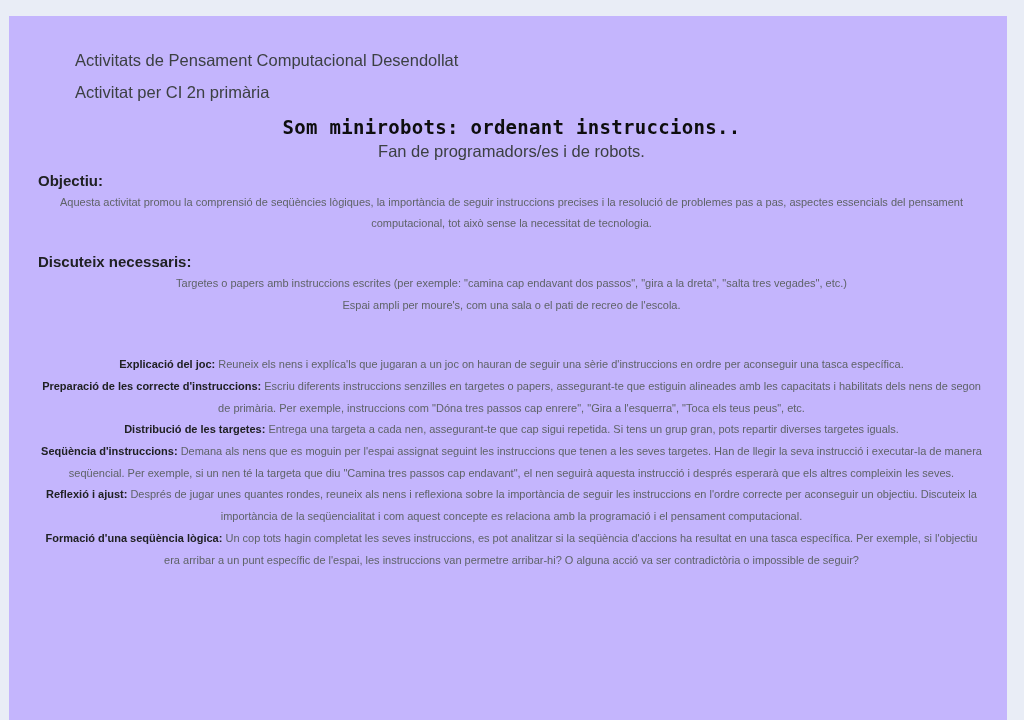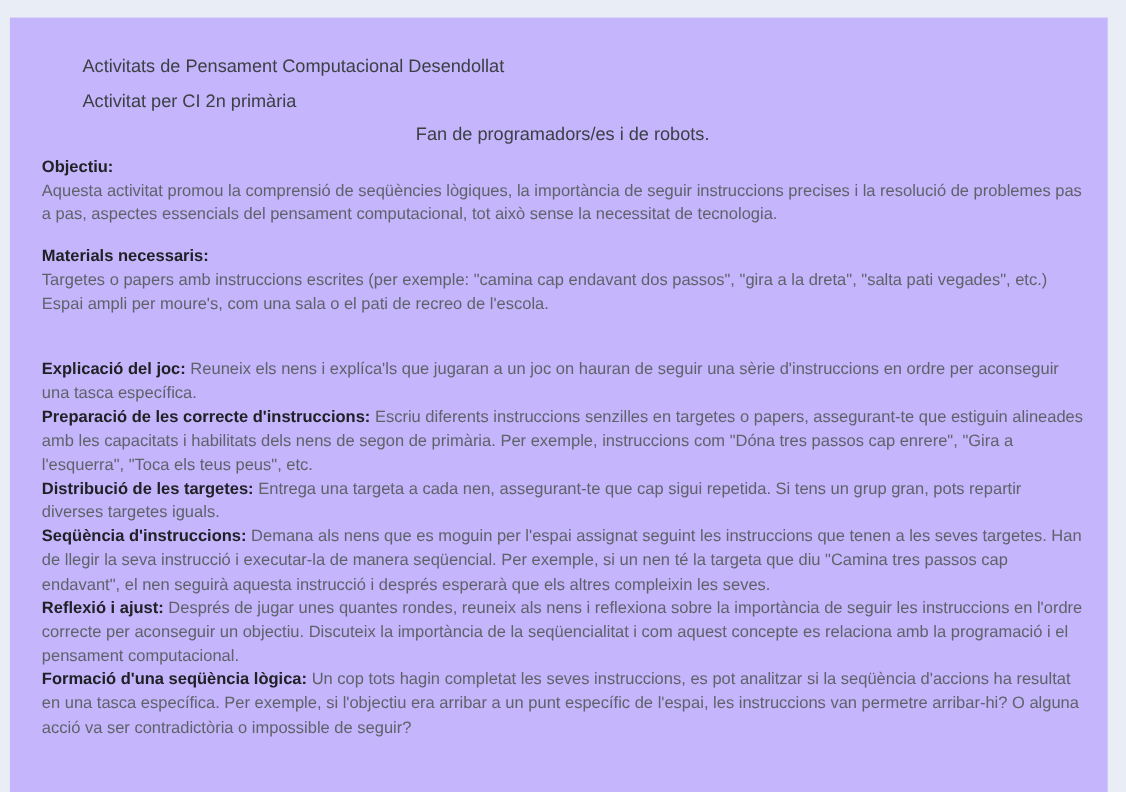--- a/index.html
+++ b/index.html
@@ -42,47 +42,49 @@
     margin-top: 4px;
     margin-bottom: 9px;
   }
   .label {
     font-size: 15px;
     line-height: 21.7px;
     font-weight: bold;
     color: #202124;
   }
   .body {
-    font-size: 15px;
+    font-size: 11px;
     line-height: 21.7px;
     color: #5f6368;
     max-width: 952px;
+    text-align: center;
   }
   .body b { color: #202124; }
   .mt { margin-top: 16px; }
   .steps { margin-top: 38px; }
 </style>
 </head>
 <body>
 
 <div class="canvas">
   <div class="page">
 
     <div class="doc-header">
       <p class="hline">Activitats de Pensament Computacional Desendollat</p>
       <p class="hline">Activitat per CI 2n primària</p>
     </div>
 
+    <h1 class="title">Som minirobots: ordenant instruccions..</h1>
     <h2 class="subtitle">Fan de programadors/es i de robots.</h2>
 
     <p class="label">Objectiu:</p>
     <p class="body">Aquesta activitat promou la comprensió de seqüències lògiques, la importància de seguir instruccions precises i la resolució de problemes pas a pas, aspectes essencials del pensament computacional, tot això sense la necessitat de tecnologia.</p>
 
-    <p class="label mt">Materials necessaris:</p>
-    <p class="body">Targetes o papers amb instruccions escrites (per exemple: "camina cap endavant dos passos", "gira a la dreta", "salta pati vegades", etc.)</p>
+    <p class="label mt">Discuteix necessaris:</p>
+    <p class="body">Targetes o papers amb instruccions escrites (per exemple: "camina cap endavant dos passos", "gira a la dreta", "salta tres vegades", etc.)</p>
     <p class="body">Espai ampli per moure's, com una sala o el pati de recreo de l'escola.</p>
 
     <div class="steps">
       <p class="body"><b>Explicació del joc:</b> <span>Reuneix els nens i explíca'ls que jugaran a un joc on hauran de seguir una sèrie d'instruccions en ordre per aconseguir una tasca específica.</span></p>
       <p class="body"><b>Preparació de les correcte d'instruccions:</b> <span>Escriu diferents instruccions senzilles en targetes o papers, assegurant-te que estiguin alineades amb les capacitats i habilitats dels nens de segon de primària. Per exemple, instruccions com "Dóna tres passos cap enrere", "Gira a l'esquerra", "Toca els teus peus", etc.</span></p>
       <p class="body"><b>Distribució de les targetes:</b> <span>Entrega una targeta a cada nen, assegurant-te que cap sigui repetida. Si tens un grup gran, pots repartir diverses targetes iguals.</span></p>
       <p class="body"><b>Seqüència d'instruccions:</b> <span>Demana als nens que es moguin per l'espai assignat seguint les instruccions que tenen a les seves targetes. Han de llegir la seva instrucció i executar-la de manera seqüencial. Per exemple, si un nen té la targeta que diu "Camina tres passos cap endavant", el nen seguirà aquesta instrucció i després esperarà que els altres compleixin les seves.</span></p>
       <p class="body"><b>Reflexió i ajust:</b> <span>Després de jugar unes quantes rondes, reuneix als nens i reflexiona sobre la importància de seguir les instruccions en l'ordre correcte per aconseguir un objectiu. Discuteix la importància de la seqüencialitat i com aquest concepte es relaciona amb la programació i el pensament computacional.</span></p>
       <p class="body"><b>Formació d'una seqüència lògica:</b> <span>Un cop tots hagin completat les seves instruccions, es pot analitzar si la seqüència d'accions ha resultat en una tasca específica. Per exemple, si l'objectiu era arribar a un punt específic de l'espai, les instruccions van permetre arribar-hi? O alguna acció va ser contradictòria o impossible de seguir?</span></p>
     </div>

